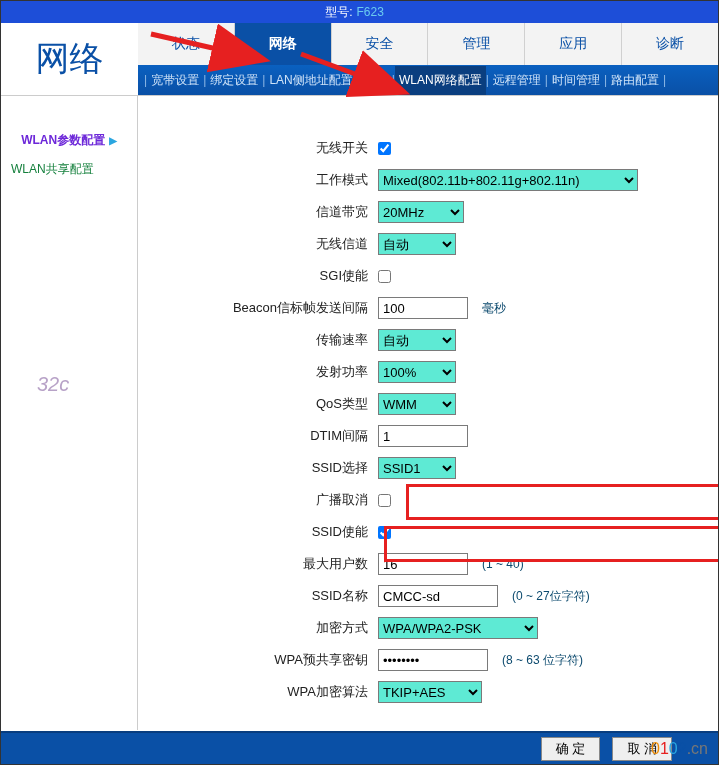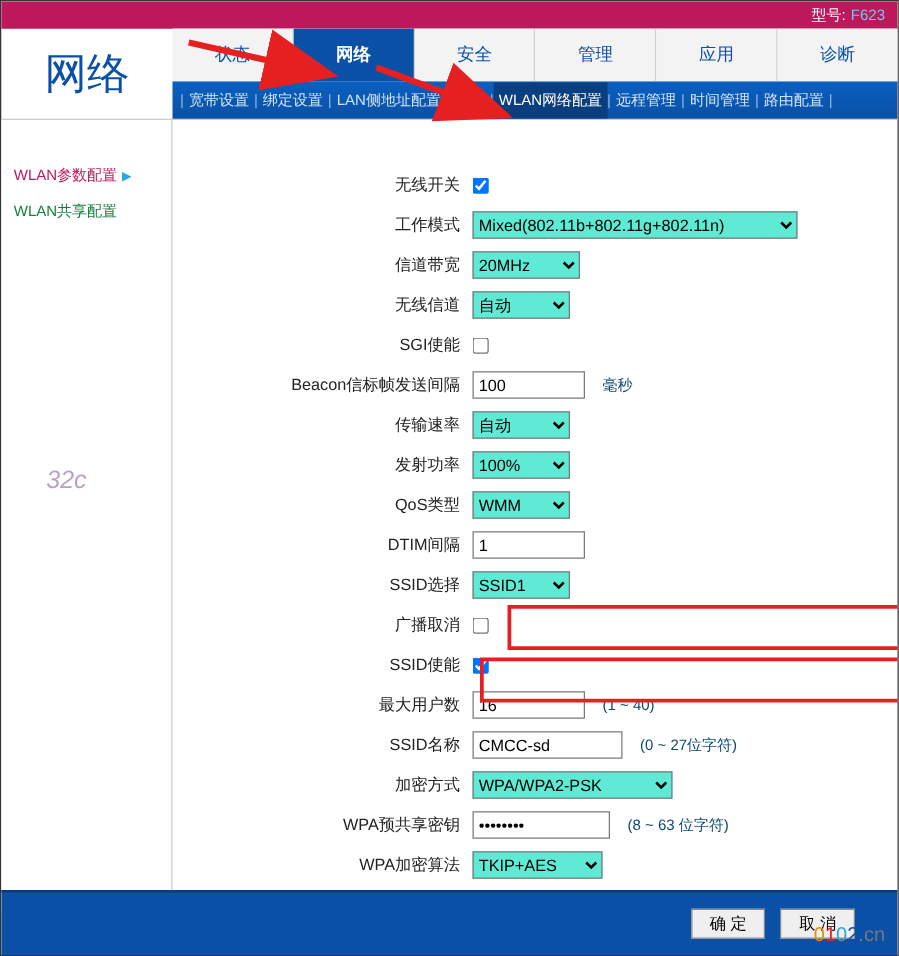--- a/index.html
+++ b/index.html
@@ -1,54 +1,54 @@
 <!DOCTYPE html>
 <html><head>
 <meta charset="utf-8">
 <style>
 * { box-sizing: border-box; margin: 0; padding: 0; font-family: "SimSun", Arial, sans-serif; }
 body { width: 719px; height: 765px; border: 1px solid #333; background: #fff; position: relative; }
 
-.topbar { background: #be185d; height: 22px; display: flex; justify-content: flex-end; align-items: center; padding-right: 10px; font-size: 12px; color: #fff; }
+.topbar { background: #1d4ed8; height: 22px; display: flex; justify-content: center; align-items: center; padding-right: 10px; font-size: 12px; color: #fff; }
 .topbar .model-label { color: #fff; }
 .topbar .model-value { color: #6bcbef; margin-left: 4px; }
 
 .header { display: flex; border-bottom: 1px solid #ccc; }
 .brand { width: 137px; display: flex; align-items: center; justify-content: center; font-size: 34px; color: #0a50a6; height: 72px; }
 .nav-area { flex: 1; }
 
 .tabs { display: flex; height: 42px; align-items: stretch; background: #fafafa; }
 .tab { flex: 1; display: flex; align-items: center; justify-content: center; font-size: 14px; color: #0a50a6; border-right: 1px solid #d0d0d0; cursor: pointer; background: #f3f3f3; }
 .tab:last-child { border-right: none; }
 .tab.active { background: #0a50a6; color: #fff; font-weight: bold; }
 
 .subtabs { height: 30px; background: linear-gradient(#0a60c0, #0a50a6); display: flex; align-items: center; padding: 0 6px; font-size: 12px; color: #cfe3f8; white-space: nowrap; overflow: hidden; }
 .subtab { padding: 0 4px; cursor: pointer; }
 .subtab.active { background: #0a3e7f; color: #fff; padding: 6px 4px; }
 .sep { color: #8fb8e6; }
 
 .main { display: flex; height: 634px; }
 .sidebar { width: 137px; border-right: 1px solid #ccc; padding: 30px 8px; font-size: 12px; background: #fff; }
 .side-item { padding: 6px 2px; color: #15803d; cursor: pointer; }
-.side-item.active { color: #be185d; font-weight: normal; position: relative; }
+.side-item.active { color: #6d28d9; font-weight: bold; position: relative; text-align: center; }
 .side-item.active::after { content: "▶"; color: #2aa6e0; margin-left: 4px; font-size: 10px; }
 
 .content { flex: 1; padding: 40px 10px 10px 10px; font-size: 13px; color: #222; position: relative; }
 .form-row { display: flex; align-items: center; margin-bottom: 8px; min-height: 24px; }
 .form-label { width: 230px; text-align: right; padding-right: 10px; font-size: 13px; }
 .form-control { display: flex; align-items: center; gap: 6px; }
 .form-control input[type=text] { border: 1px solid #7a7a7a; height: 22px; padding: 0 4px; font-size: 13px; }
 .form-control select { border: 1px solid #7a7a7a; height: 22px; font-size: 13px; background: #5eead4; }
 .hint { font-size: 12px; color: #0c4a6e; margin-left: 8px; }
 
 .highlight-box { border: 3px solid #e62020; position: absolute; pointer-events: none; }
 .hb1 { left: 268px; top: 388px; width: 372px; height: 36px; }
 .hb2 { left: 246px; top: 430px; width: 397px; height: 36px; }
 
-.footer { position: absolute; bottom: 0; left: 0; right: 0; height: 52px; background: #0a50a6; border-top: 2px solid #083d7f; display: flex; justify-content: flex-end; align-items: center; padding-right: 34px; gap: 12px; }
+.footer { position: absolute; bottom: 0; left: 0; right: 0; height: 33px; background: #0a50a6; border-top: 2px solid #083d7f; display: flex; justify-content: flex-end; align-items: center; padding-right: 46px; gap: 12px; }
 .footer button { height: 24px; padding: 0 14px; font-size: 13px; cursor: pointer; border: 1px solid #888; background: #efefef; }
 
 .watermark { position: absolute; left: 36px; top: 372px; font-size: 20px; color: #9a7bb0; font-style: italic; pointer-events: none; opacity: 0.7; }
 
 .arrow { position: absolute; pointer-events: none; }
 .arrow svg { overflow: visible; }
 
 .corner-logo { position: absolute; right: 10px; bottom: 6px; font-size: 16px; font-weight: normal; pointer-events: none; }
 .corner-logo .c1 { color: #f08c00; } .corner-logo .c2 { color: #e62020; } .corner-logo .c3 { color: #2aa6e0; } .corner-logo .c4 { color: #0a50a6; }
 </style>

